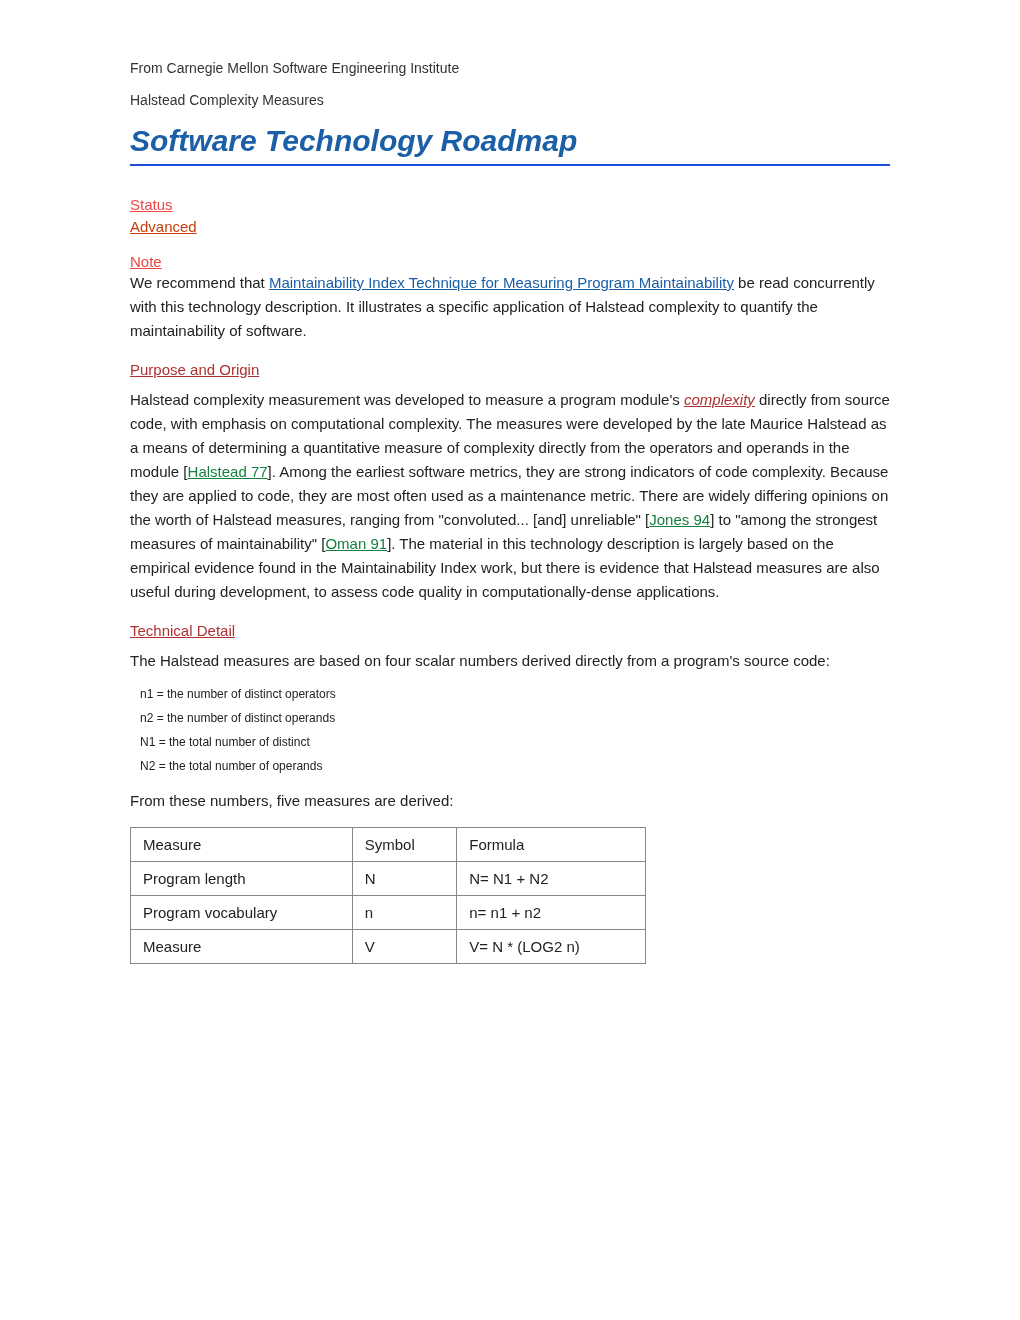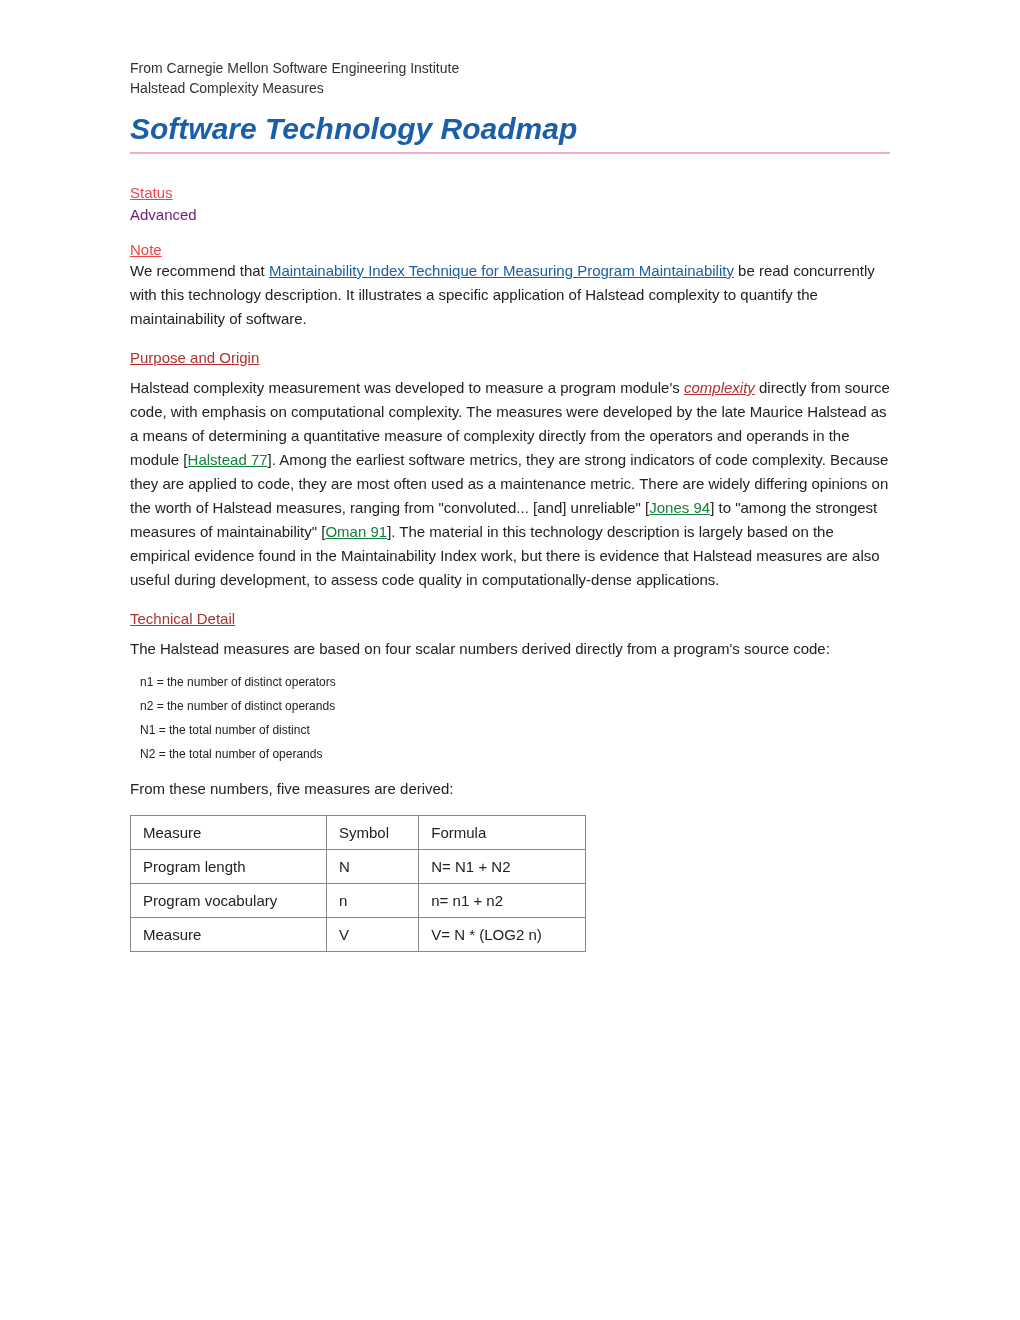--- a/index.html
+++ b/index.html
@@ -14,56 +14,57 @@
       font-size: 15px;
       color: #222222;
       width: 1020px;
       min-height: 1320px;
       padding: 60px 130px 60px 130px;
     }
 
     .source-line {
       font-size: 14px;
       color: #333;
-      margin-bottom: 4px;
+      margin-bottom: 16px;
       font-family: Arial, sans-serif;
     }
 
     .subtitle-line {
       font-size: 14px;
       color: #333;
       margin-bottom: 16px;
       font-family: Arial, sans-serif;
     }
 
     .main-title {
       font-size: 30px;
       font-weight: bold;
       color: #1a5fa8;
       font-family: Arial, sans-serif;
       font-style: italic;
-      border-bottom: 2px solid #f9a8d4;
+      border-bottom: 2px solid #1d4ed8;
       padding-bottom: 6px;
       margin-bottom: 30px;
     }
 
     .section-link {
       color: #ef4444;
       text-decoration: underline;
       cursor: pointer;
       font-family: Arial, sans-serif;
       font-size: 15px;
     }
 
     .status-value {
       font-family: Arial, sans-serif;
       font-size: 15px;
-      color: #701a75;
+      color: #c2410c;
       margin-top: 4px;
       margin-bottom: 16px;
+      text-decoration: underline;
     }
 
     .section-heading {
       color: #b03030;
       text-decoration: underline;
       cursor: pointer;
       font-family: Arial, sans-serif;
       font-size: 15px;
       margin-bottom: 10px;
       display: inline-block;
@@ -97,21 +98,21 @@
     .definition-item {
       font-family: Arial, sans-serif;
       font-size: 12px;
       color: #222;
       margin-bottom: 10px;
       padding-left: 10px;
     }
 
     .measures-table {
       border-collapse: collapse;
-      width: 456px;
+      width: 516px;
       margin-top: 10px;
       font-family: Arial, sans-serif;
       font-size: 15px;
     }
 
     .measures-table td {
       border: 1px solid #888;
       padding: 8px 12px;
       color: #222;
       vertical-align: middle;

